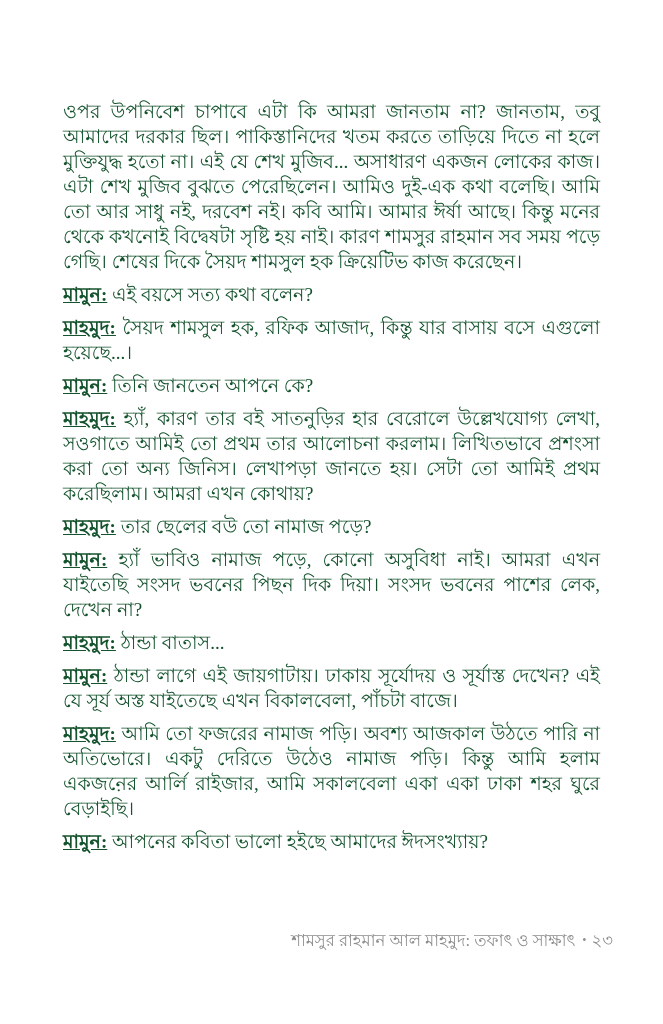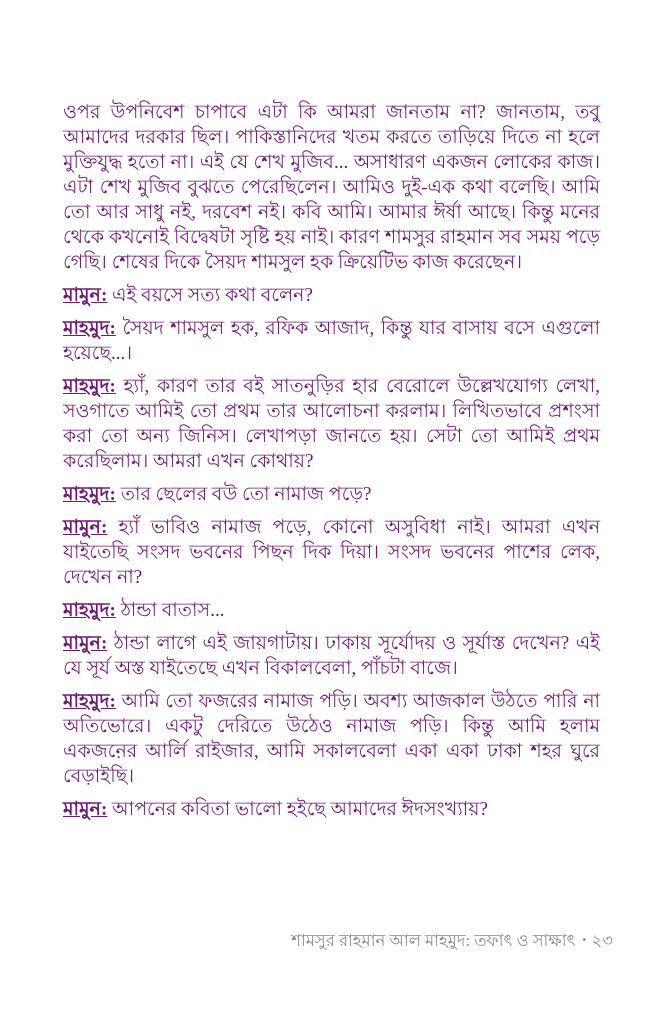--- a/index.html
+++ b/index.html
@@ -9,21 +9,21 @@
     height: 1024px;
     background: #ffffff;
     font-family: "Liberation Serif", "DejaVu Serif", serif;
     overflow: hidden;
   }
   .text-area {
     position: absolute;
     top: 99px;
     left: 63px;
     width: 537px;
-    color: #701a75;
+    color: #14532d;
     font-size: 19px;
     line-height: 25px;
     text-align: justify;
   }
   .para { margin: 0 0 8px 0; }
   .para:last-child { margin-bottom: 12px; }
   .speaker { font-weight: bold; text-decoration: underline; }
   .seg-italic { }
   .footer {
     position: absolute;
@@ -44,20 +44,21 @@
 </head>
 <body>
 
 <div class="page">
 
   <div class="text-area">
     <p class="para">ওপর উপনিবেশ চাপাবে এটা কি আমরা জানতাম না? জানতাম, তবু আমাদের দরকার ছিল। পাকিস্তানিদের খতম করতে তাড়িয়ে দিতে না হলে মুক্তিযুদ্ধ হতো না। এই যে শেখ মুজিব... অসাধারণ একজন লোকের কাজ। এটা শেখ মুজিব বুঝতে পেরেছিলেন। আমিও দুই-এক কথা বলেছি। আমি তো আর সাধু নই, দরবেশ নই। কবি আমি। আমার ঈর্ষা আছে। কিন্তু মনের থেকে কখনোই বিদ্বেষটা সৃষ্টি হয় নাই। কারণ শামসুর রাহমান সব সময় পড়ে গেছি। শেষের দিকে সৈয়দ শামসুল হক ক্রিয়েটিভ কাজ করেছেন।</p>
     <div id="dialogue-container">
         <p class="para"><span class="speaker">মামুন:</span><span class="seg-regular"> এই বয়সে সত্য কথা বলেন?</span></p>
         <p class="para"><span class="speaker">মাহমুদ:</span><span class="seg-regular"> সৈয়দ শামসুল হক, রফিক আজাদ, কিন্তু যার বাসায় বসে এগুলো হয়েছে...।</span></p>
+        <p class="para"><span class="speaker">মামুন:</span><span class="seg-regular"> তিনি জানতেন আপনে কে?</span></p>
         <p class="para"><span class="speaker">মাহমুদ:</span><span class="seg-regular"> হ্যাঁ, কারণ তার বই </span><span class="seg-italic">সাতনুড়ির হার</span><span class="seg-regular"> বেরোলে উল্লেখযোগ্য লেখা, </span><span class="seg-italic">সওগাতে</span><span class="seg-regular"> আমিই তো প্রথম তার আলোচনা করলাম। লিখিতভাবে প্রশংসা করা তো অন্য জিনিস। লেখাপড়া জানতে হয়। সেটা তো আমিই প্রথম করেছিলাম। আমরা এখন কোথায়?</span></p>
         <p class="para"><span class="speaker">মাহমুদ:</span><span class="seg-regular"> তার ছেলের বউ তো নামাজ পড়ে?</span></p>
         <p class="para"><span class="speaker">মামুন:</span><span class="seg-regular"> হ্যাঁ ভাবিও নামাজ পড়ে, কোনো অসুবিধা নাই। আমরা এখন যাইতেছি সংসদ ভবনের পিছন দিক দিয়া। সংসদ ভবনের পাশের লেক, দেখেন না?</span></p>
         <p class="para"><span class="speaker">মাহমুদ:</span><span class="seg-regular"> ঠান্ডা বাতাস...</span></p>
         <p class="para"><span class="speaker">মামুন:</span><span class="seg-regular"> ঠান্ডা লাগে এই জায়গাটায়। ঢাকায় সূর্যোদয় ও সূর্যাস্ত দেখেন? এই যে সূর্য অস্ত যাইতেছে এখন বিকালবেলা, পাঁচটা বাজে।</span></p>
         <p class="para"><span class="speaker">মাহমুদ:</span><span class="seg-regular"> আমি তো ফজরের নামাজ পড়ি। অবশ্য আজকাল উঠতে পারি না অতিভোরে। একটু দেরিতে উঠেও নামাজ পড়ি। কিন্তু আমি হলাম একজন়ের আর্লি রাইজার, আমি সকালবেলা একা একা ঢাকা শহর ঘুরে বেড়াইছি।</span></p>
         <p class="para"><span class="speaker">মামুন:</span><span class="seg-regular"> আপনের কবিতা ভালো হইছে আমাদের ঈদসংখ্যায়?</span></p>
       </div>
   </div>
 

